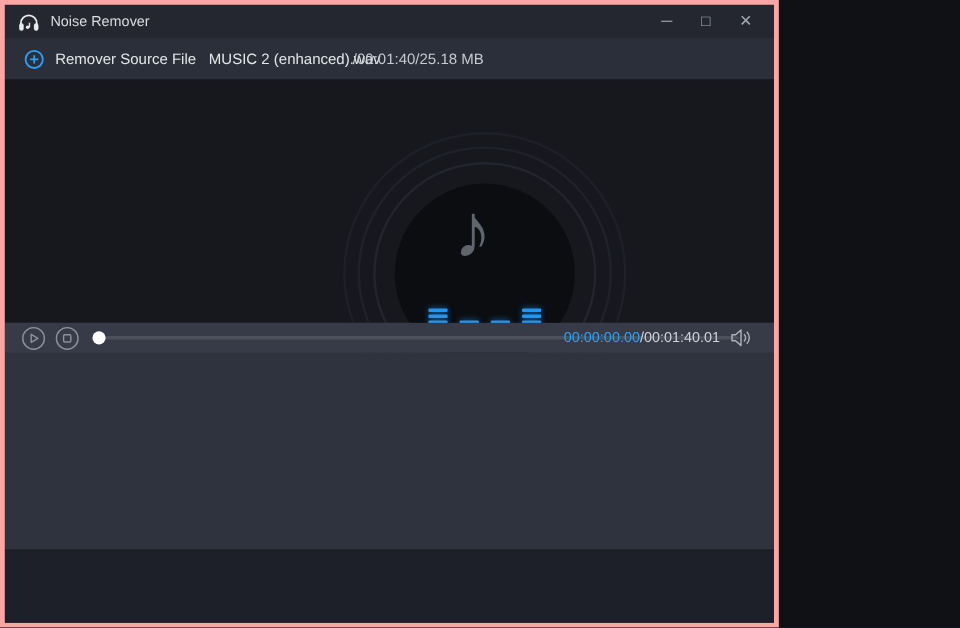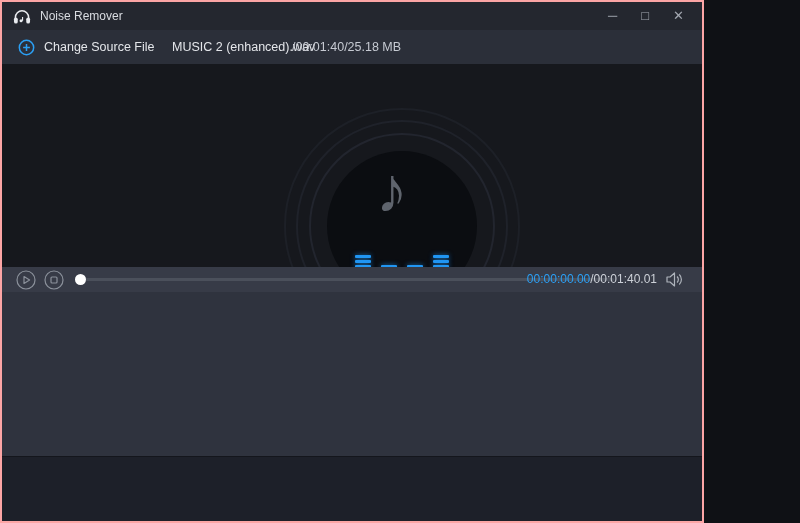--- a/index.html
+++ b/index.html
@@ -1,19 +1,19 @@
 <!DOCTYPE html>
 <html><head>
 <meta charset="utf-8">
 <style>
   * { margin:0; padding:0; box-sizing:border-box; }
   html,body { background:#0f1115; }
   #app {
-    position:relative; width:704px; height:523px; overflow:hidden;
-    background:#2f333e; border:2px solid #fca5a5;
+    position:relative; width:649px; height:523px; overflow:hidden;
+    background:#2f333e; border:4px solid #fca5a5;
     font-family:"Liberation Sans", sans-serif;
     -webkit-font-smoothing:antialiased;
   }
 
   
   .titlebar { position:absolute; left:0; top:0; width:100%; height:28px; background:#24272f;
               display:flex; align-items:center; padding:0 10px; }
   .logo { width:20px; height:17px; margin-right:8px; flex:none; }
   .title { font-size:12px; color:#d9dce1; }
   .win-controls { margin-left:auto; display:flex; gap:24px; padding-right:8px; }
@@ -78,21 +78,21 @@
       <span class="win-btn">□</span>
       <span class="win-btn">✕</span>
     </div>
   </div>
 
   <div class="sourcebar">
     <svg class="plus-btn" viewBox="0 0 18 18">
       <circle cx="9" cy="9" r="7.6" fill="none" stroke="#2ba0f5" stroke-width="1.6"></circle>
       <path d="M9 5.4 V12.6 M5.4 9 H12.6" stroke="#2ba0f5" stroke-width="1.6"></path>
     </svg>
-    <span class="change-label">Change Source File</span>
+    <span class="change-label">Remover Source File</span>
     <span class="file-name">MUSIC 2 (enhanced).wav</span>
     <span class="file-info">/00:01:40/25.18 MB</span>
   </div>
 
   <div class="preview">
     <div class="ring ring1"></div>
     <div class="ring ring2"></div>
     <div class="ring ring3"></div>
     <div class="ring core"></div>
     <div class="note">♪</div>

